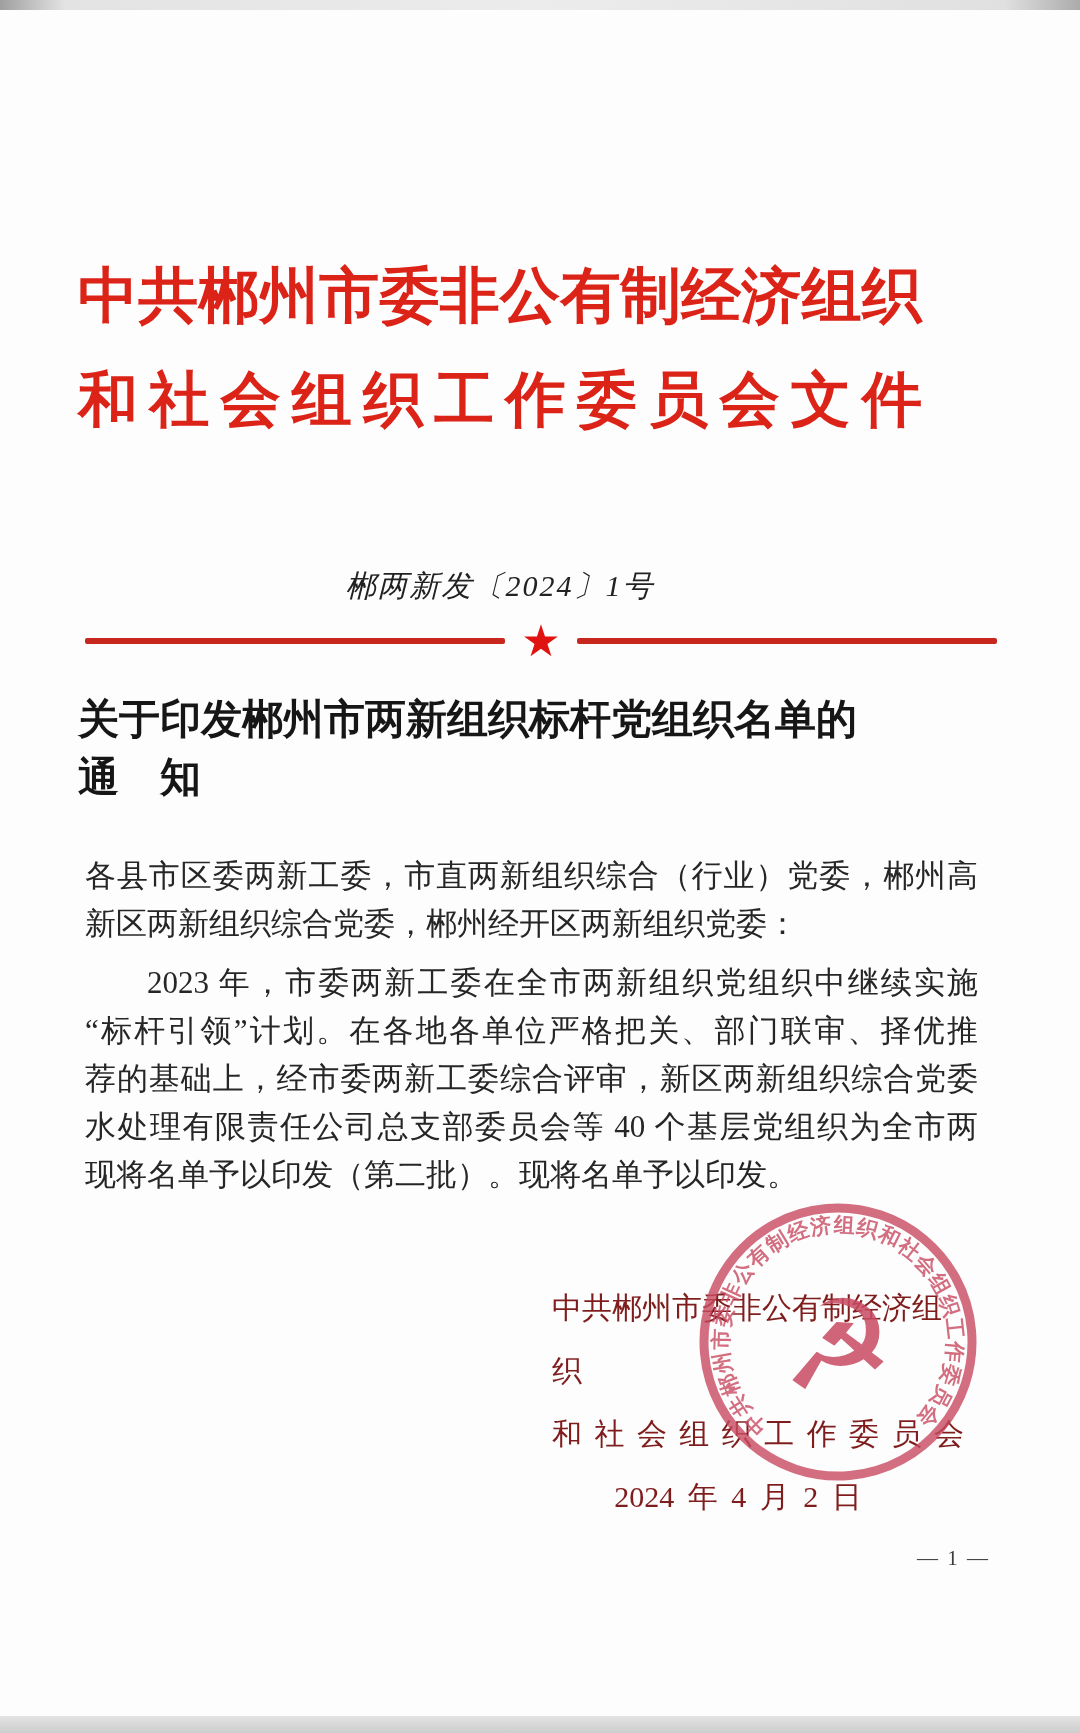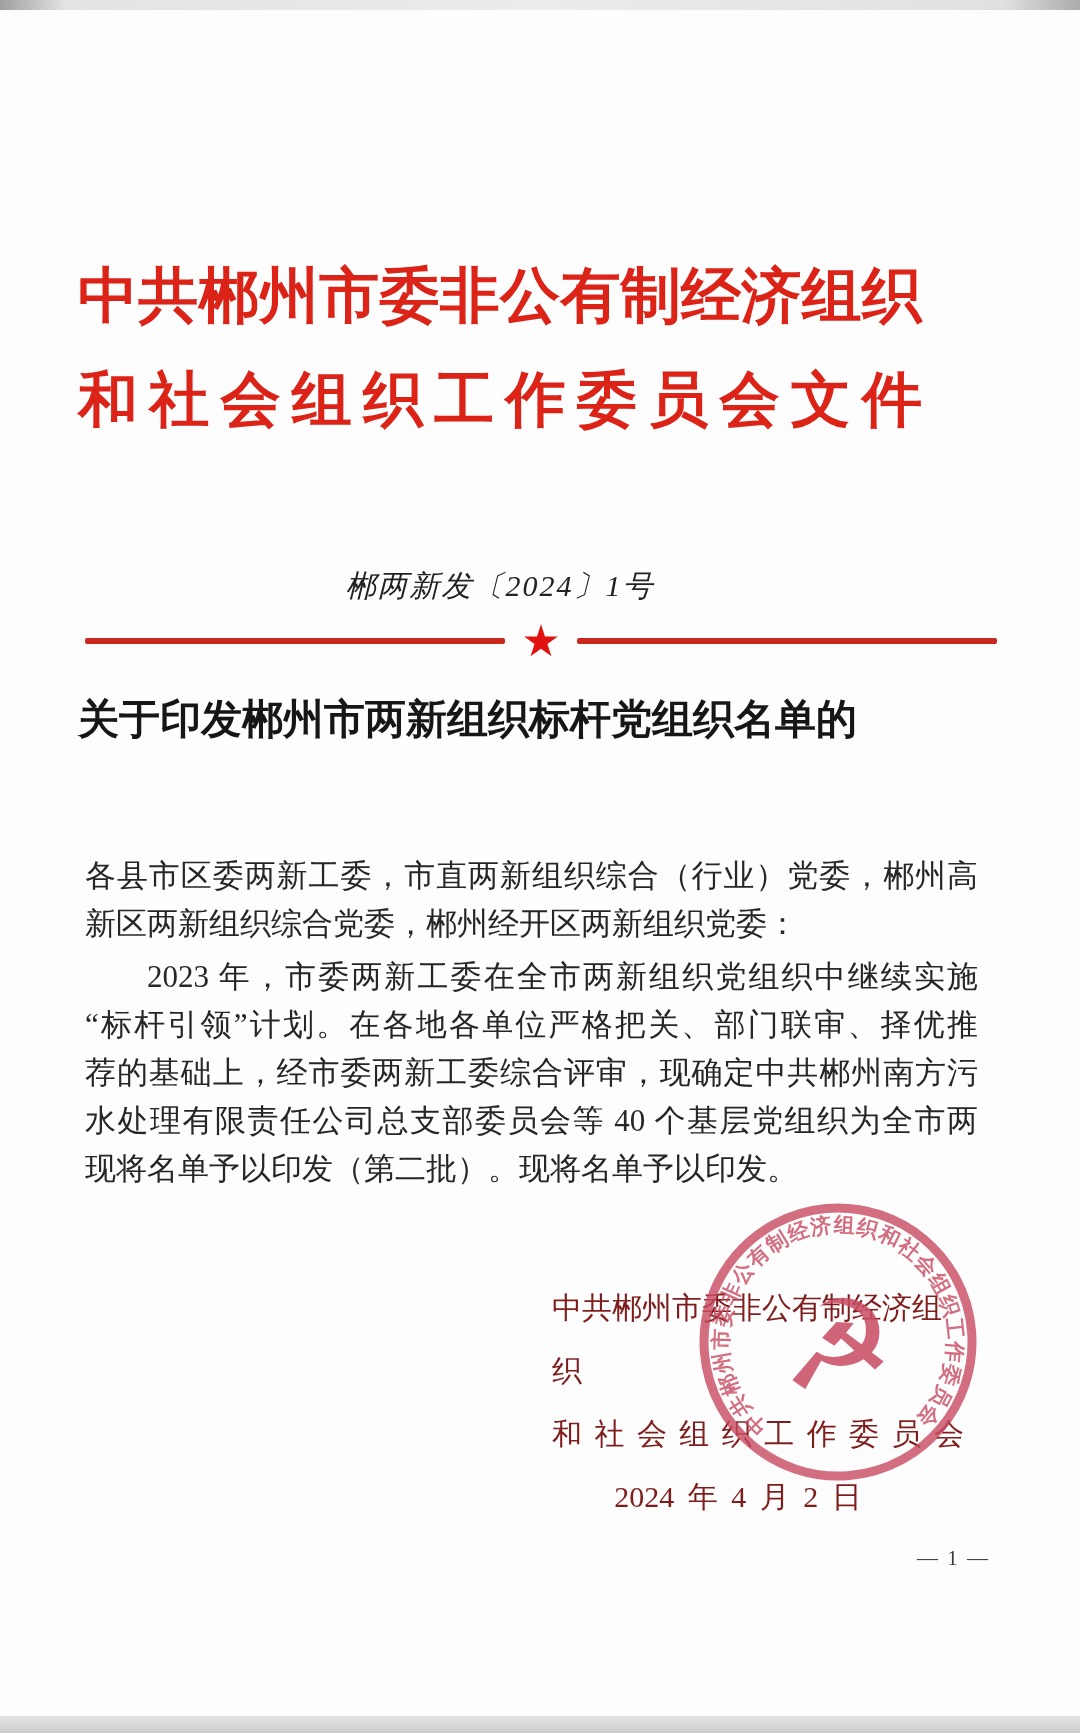--- a/index.html
+++ b/index.html
@@ -50,21 +50,21 @@
   }
 
   
   .body-text {
     position:absolute; left:85px; top:852px; width:893px;
     font-size:31px; line-height:48px; color:#262626;
   }
   .b-line { text-align:justify; }
   .b-just { text-align-last:justify; }
   .b-indent { text-indent:62px; }
-  .para2-start { margin-top:5px; }
+  .para2-start { margin-top:11px; }
 
   
   .signature {
     position:absolute; left:552px; top:1276px; width:412px;
     font-size:30px; line-height:63px; color:#7f1d1d;
   }
   .sig-spread { display:flex; justify-content:space-between; line-height:63px; }
   .sig-date { text-align:center; padding-right:40px; word-spacing:6px; }
 
   
@@ -118,28 +118,29 @@
   <div class="doc-number">郴两新发〔2024〕1号</div>
 
   <div class="red-rule">
     <div class="rule-seg"></div>
     <div class="rule-star">★</div>
     <div class="rule-seg"></div>
   </div>
 
   <div class="doc-title">
     <div>关于印发郴州市两新组织标杆党组织名单的</div>
+    <div>通　知</div>
   </div>
 
   <div class="body-text">
     <div class="b-line b-just">各县市区委两新工委，市直两新组织综合（行业）党委，郴州高</div>
     <div class="b-line">新区两新组织综合党委，郴州经开区两新组织党委：</div>
     <div class="b-line b-just b-indent para2-start">2023 年，市委两新工委在全市两新组织党组织中继续实施</div>
     <div class="b-line b-just">“标杆引领”计划。在各地各单位严格把关、部门联审、择优推</div>
-    <div class="b-line b-just">荐的基础上，经市委两新工委综合评审，现确定中共郴州南方污</div>
+    <div class="b-line b-just">荐的基础上，经市委两新工委综合评审，新区两新组织综合党委</div>
     <div class="b-line b-just">水处理有限责任公司总支部委员会等 40 个基层党组织为全市两</div>
     <div class="b-line">现将名单予以印发（第二批）。现将名单予以印发。</div>
   </div>
 
   <div class="signature">
     <div>中共郴州市委非公有制经济组织</div>
     <div class="sig-spread">
         <span>和</span>
         <span>社</span>
         <span>会</span>

